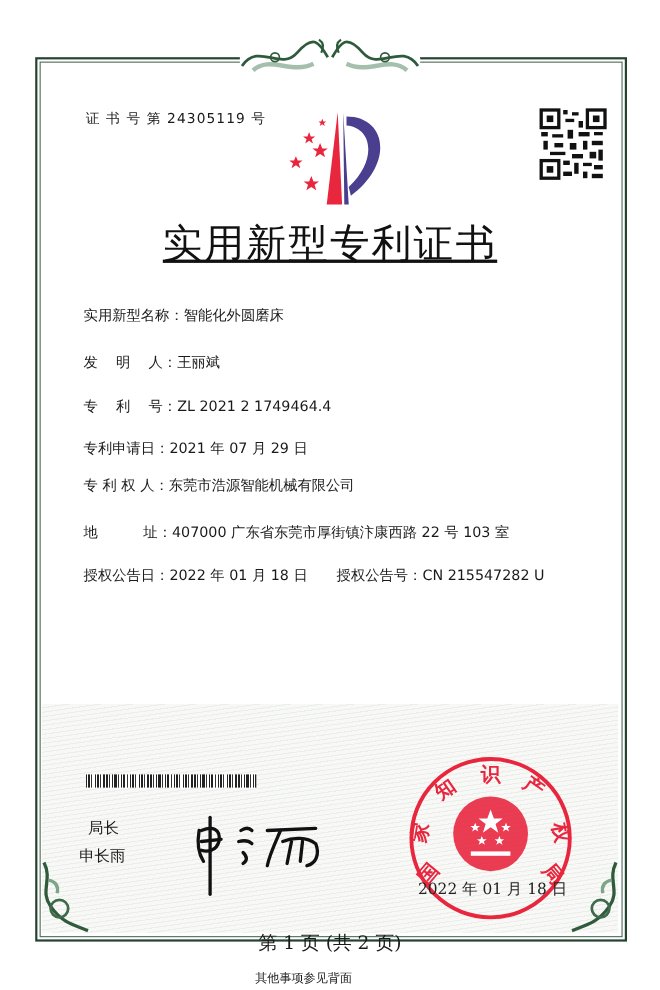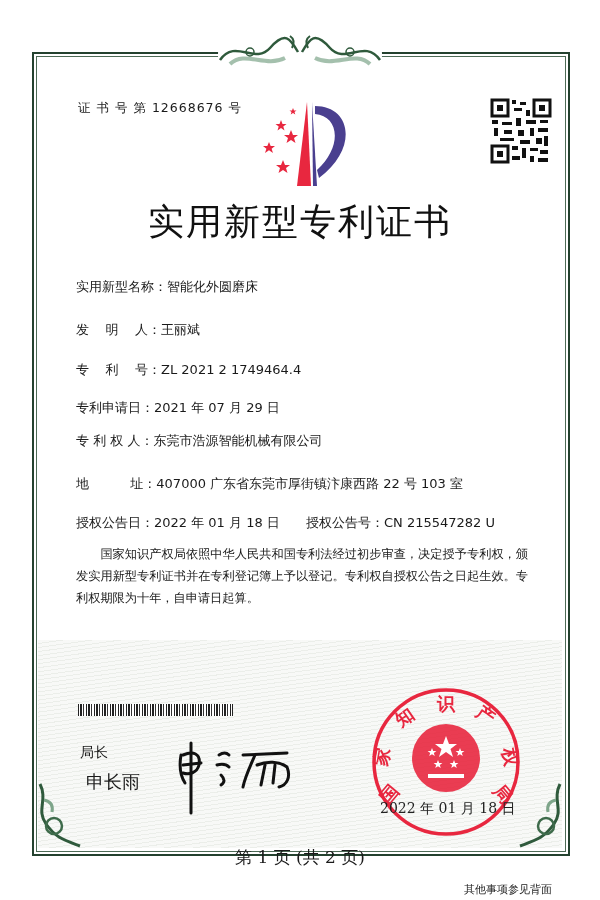--- a/index.html
+++ b/index.html
@@ -10,35 +10,35 @@
   .frame-inner { position:absolute; left:36px; top:56px; width:528px; height:794px;
                  border:1px solid #4d6b56; }
   .guilloche { position:absolute; left:38px; top:640px; width:524px; height:208px;
     background: repeating-linear-gradient(172deg, #f7f8f6 0px, #f7f8f6 3px, #e9ece7 3px, #e9ece7 4px); opacity:0.9; }
   .ornament-top { position:absolute; left:210px; top:30px; width:180px; height:42px; }
   .ornament-corner { position:absolute; width:56px; height:70px; }
   .cert-no { position:absolute; left:78px; top:100px; font-size:12.5px; letter-spacing:1px; font-family:"DejaVu Sans", sans-serif; }
   .logo { position:absolute; left:255px; top:100px; width:100px; height:95px; }
   .qr { position:absolute; left:490px; top:98px; width:62px; height:66px; }
   .title { position:absolute; left:0; width:600px; top:198px; text-align:center; font-size:36px;
-           letter-spacing:2px; font-family:"DejaVu Serif", serif; color:#111; }
+           letter-spacing:2px; font-family:"DejaVu Serif", serif; color:#111;text-decoration:underline; }
   .field { position:absolute; left:76px; font-size:13px; font-family:"DejaVu Sans", sans-serif; white-space:pre; }
   .field .v { margin-left:0; }
   .body-text { position:absolute; left:76px; width:452px; font-size:12.2px; line-height:22px;
                font-family:"DejaVu Serif", serif; text-align:justify; }
   .body-text p { margin:0; text-indent:2em; }
   .barcode { position:absolute; left:78px; top:704px; width:155px; height:12px;
     background: repeating-linear-gradient(90deg, #222 0 1px, #fff 1px 2px, #222 2px 4px, #fff 4px 5px, #333 5px 6px, #fff 6px 8px); }
   .director-title { position:absolute; left:80px; top:744px; font-size:14px; font-family:"DejaVu Sans", sans-serif; }
-  .director-name { position:absolute; left:86px; top:770px; font-size:18px; font-family:"DejaVu Sans", sans-serif; }
+  .director-name { position:absolute; left:72px; top:770px; font-size:14px; font-family:"DejaVu Sans", sans-serif; }
   .signature { position:absolute; left:175px; top:735px; width:130px; height:80px; }
   .seal { position:absolute; left:370px; top:686px; width:152px; height:152px; }
   .seal-date { position:absolute; left:380px; top:800px; font-size:14px; font-family:"DejaVu Serif", serif; color:#222; }
   .page-no { position:absolute; left:0; width:600px; top:846px; text-align:center; font-size:17px; font-family:"DejaVu Serif", serif; }
-  .back-note { position:absolute; left:0; width:552px; top:882px; text-align:right; font-size:11px; font-family:"DejaVu Serif", serif; }
+  .back-note { position:absolute; left:0; width:552px; top:882px; text-align:center; font-size:11px; font-family:"DejaVu Serif", serif; }
 </style>
 </head>
 <body>
 
 <div class="guilloche"></div>
 <div class="frame-outer"></div>
 <div class="frame-inner"></div>
 
 <svg class="ornament-top" viewBox="0 0 180 42">
   <rect x="8" y="12" width="164" height="26" rx="12" fill="#ffffff"></rect>
@@ -56,21 +56,21 @@
   <path d="M6 4 C14 20, 2 30, 12 44 S 30 60, 46 66" stroke="#2f5a3c" stroke-width="3" fill="none"></path>
   <circle cx="20" cy="46" r="8" fill="none" stroke="#3e6b4b" stroke-width="2.5"></circle>
   <path d="M10 20 q10 2 8 12" stroke="#7ea58a" stroke-width="3" fill="none"></path>
 </svg>
 <svg class="ornament-corner" style="left:510px;top:780px;" viewBox="0 0 56 70">
   <path d="M50 4 C42 20, 54 30, 44 44 S 26 60, 10 66" stroke="#2f5a3c" stroke-width="3" fill="none"></path>
   <circle cx="36" cy="46" r="8" fill="none" stroke="#3e6b4b" stroke-width="2.5"></circle>
   <path d="M46 20 q-10 2 -8 12" stroke="#7ea58a" stroke-width="3" fill="none"></path>
 </svg>
 
-<div class="cert-no">证 书 号 第 12668676 号</div>
+<div class="cert-no">证 书 号 第 24305119 号</div>
 
 <svg class="logo" viewBox="0 0 100 95">
   <polygon points="52,2 56,86 42,86" fill="#e8273f"></polygon>
   <polygon points="57,2 62,86 58,86" fill="#4a3f8f"></polygon>
   <path d="M60 6 C96 6, 104 48, 64 78 L62 70 C88 46, 84 16, 60 14 Z" fill="#4a3f8f"></path>
   <g fill="#e8273f">
     <polygon points="26,20 27.5,24 31.5,24 28.3,26.5 29.5,30.5 26,28 22.5,30.5 23.7,26.5 20.5,24 24.5,24"></polygon>
     <polygon points="36,30 38,35 43,35 39,38 40.5,43 36,40 31.5,43 33,38 29,35 34,35"></polygon>
     <polygon points="14,42 15.7,46 20,46 16.6,48.7 18,53 14,50.3 10,53 11.4,48.7 8,46 12.3,46"></polygon>
     <polygon points="28,60 30,65 35,65 31,68 32.5,73 28,70 23.5,73 25,68 21,65 26,65"></polygon>
@@ -120,21 +120,20 @@
 <div class="field" style="top:278px;"><span>实用新型名称：</span><span class="v">智能化外圆磨床</span></div>
 <div class="field" style="top:321px;"><span>发    明    人：</span><span class="v">王丽斌</span></div>
 <div class="field" style="top:361px;"><span>专    利    号：</span><span class="v">ZL 2021 2 1749464.4</span></div>
 <div class="field" style="top:399px;"><span>专利申请日：</span><span class="v">2021 年 07 月 29 日</span></div>
 <div class="field" style="top:432px;"><span>专 利 权 人：</span><span class="v">东莞市浩源智能机械有限公司</span></div>
 <div class="field" style="top:475px;"><span>地          址：</span><span class="v">407000 广东省东莞市厚街镇汴康西路 22 号 103 室</span></div>
 <div class="field" style="top:514px;"><span>授权公告日：</span><span class="v">2022 年 01 月 18 日</span></div>
 <div class="field" style="top:514px;left:306px;"><span>授权公告号：</span><span class="v">CN 215547282 U</span></div>
 
 <div class="body-text" style="top:543px;">
-  <p>国家知识产权局依照中华人民共和国专利法经过初步审查，决定授予专利权，颁发实用新型专利证书并在专利登记簿上予以登记。专利权自授权公告之日起生效。专利权期限为十年，自申请日起算。</p>
 </div>
 
 <div class="barcode"></div>
 
 <div class="director-title">局长</div>
 <div class="director-name">申长雨</div>
 
 <svg class="signature" viewBox="0 0 130 80">
   <g stroke="#111" stroke-width="3" fill="none" stroke-linecap="round">
     <path d="M6 20 C4 32, 6 42, 10 48"></path>

